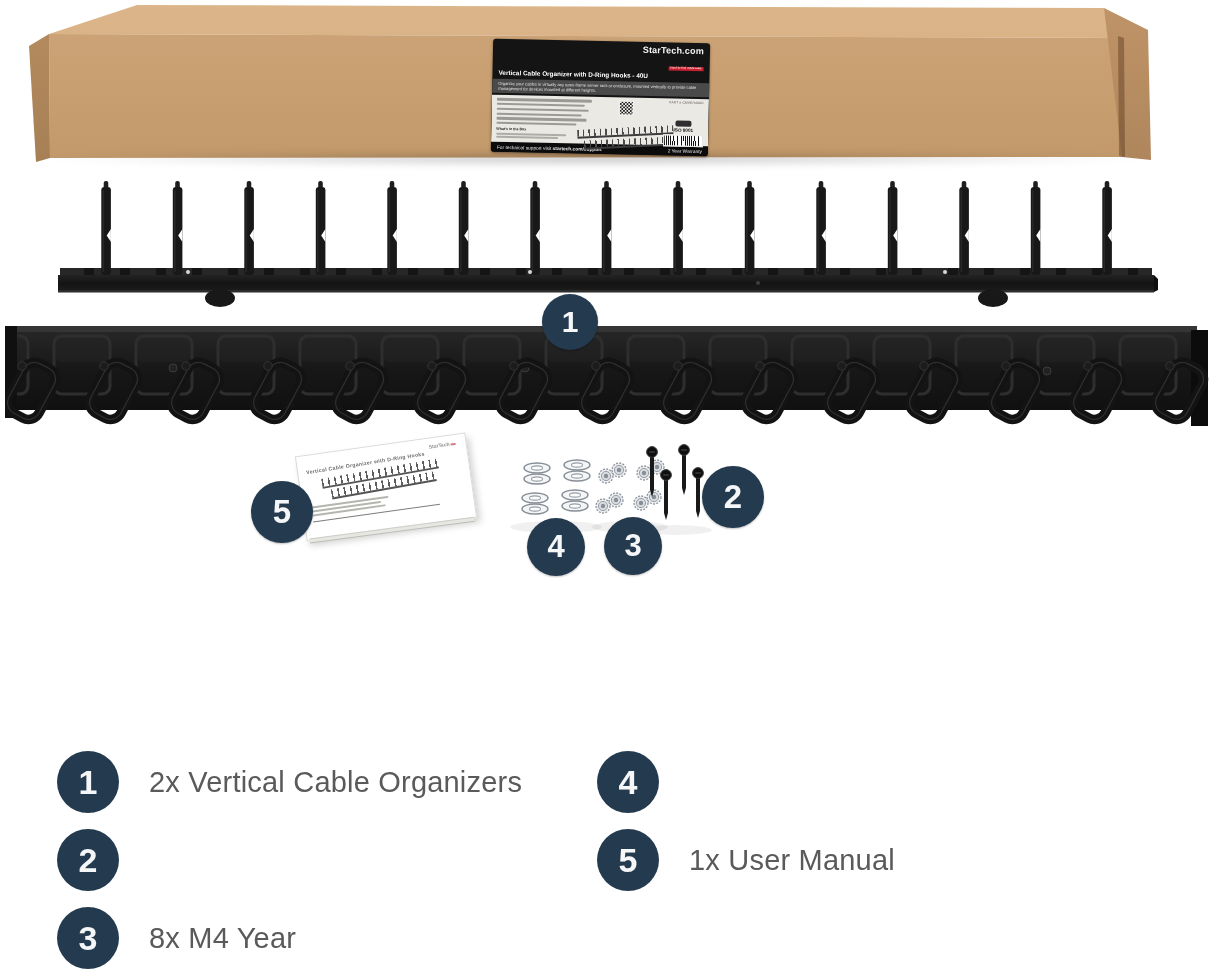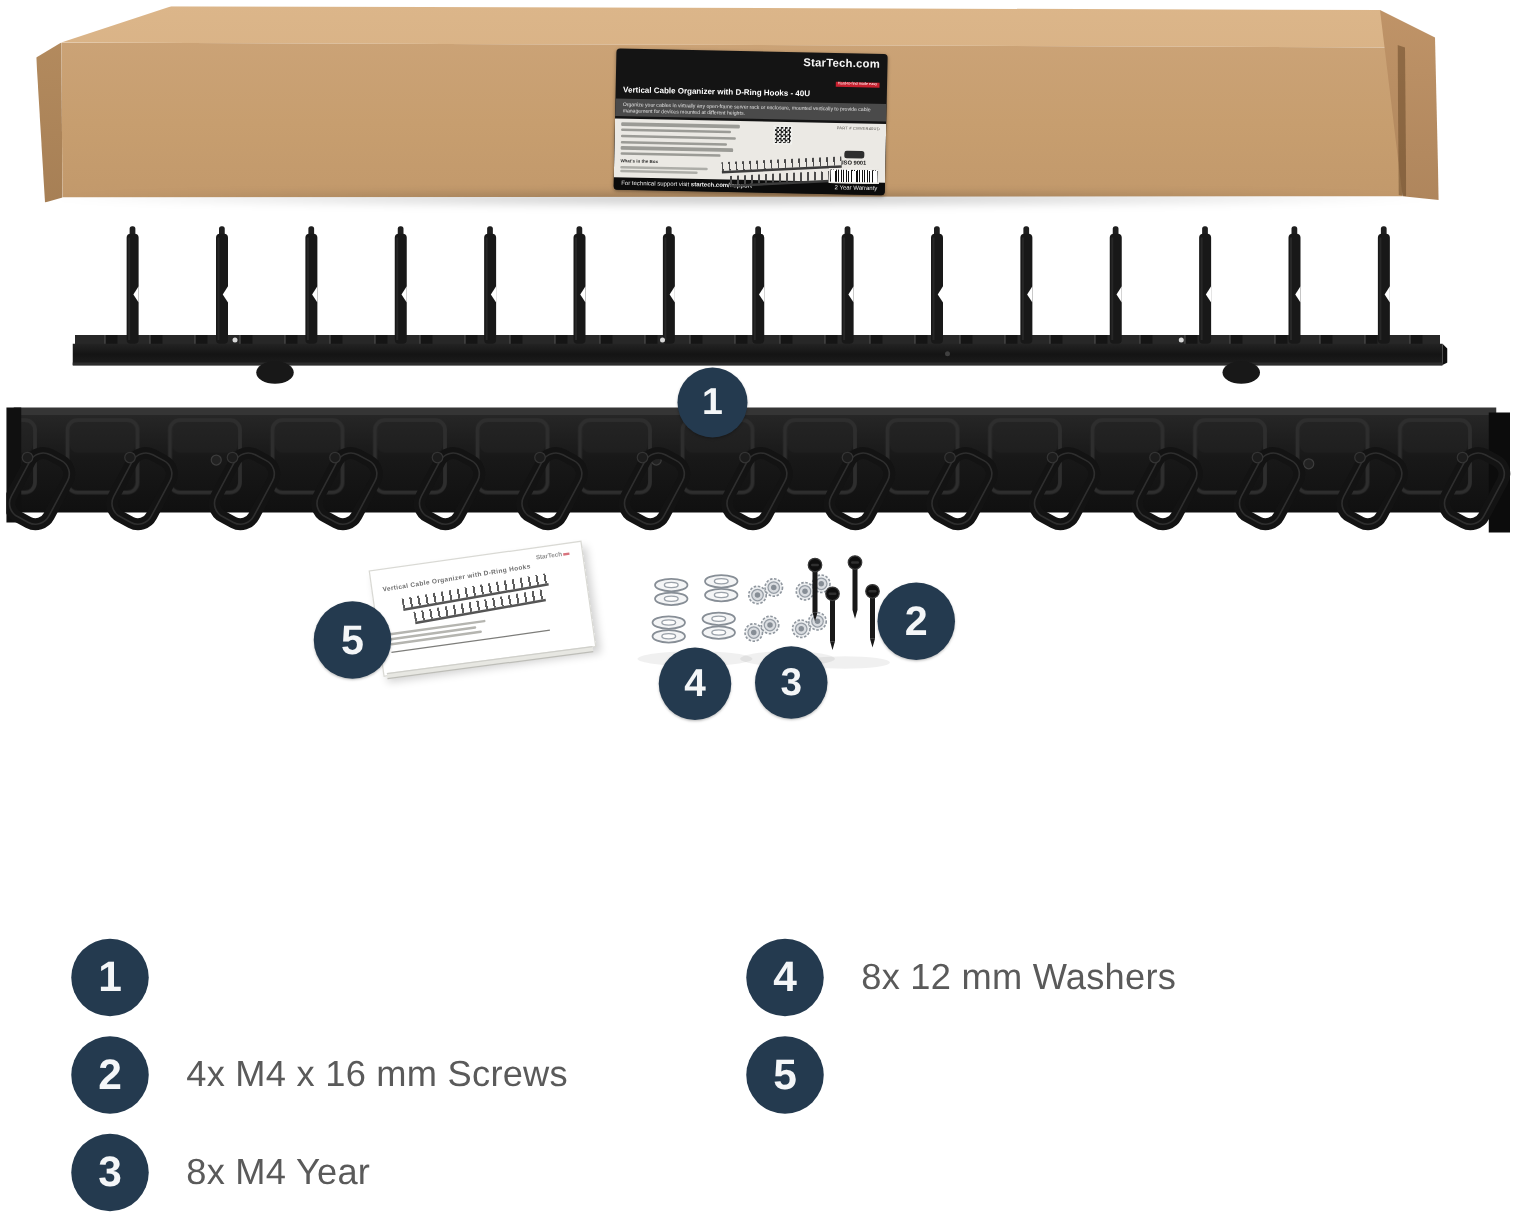--- a/index.html
+++ b/index.html
@@ -308,30 +308,30 @@
   </div>
 
   <div class="callout" style="left:542px;top:294px;width:56px;height:56px;font-size:30px;">1</div>
   <div class="callout" style="left:702px;top:466px;width:62px;height:62px;font-size:33px;">2</div>
   <div class="callout" style="left:604px;top:517px;width:58px;height:58px;font-size:31px;">3</div>
   <div class="callout" style="left:527px;top:518px;width:58px;height:58px;font-size:31px;">4</div>
   <div class="callout" style="left:251px;top:481px;width:62px;height:62px;font-size:33px;">5</div>
 
   <div class="legend-item" style="left:57px;top:751px;">
     <div class="legend-num">1</div>
+    <div class="legend-label">2x Vertical Cable Organizers</div>
   </div>
   <div class="legend-item" style="left:57px;top:829px;">
     <div class="legend-num">2</div>
-    <div class="legend-label">4x M4 x 16 mm Screws</div>
   </div>
   <div class="legend-item" style="left:57px;top:907px;">
     <div class="legend-num">3</div>
     <div class="legend-label">8x M4 Year</div>
   </div>
   <div class="legend-item" style="left:597px;top:751px;">
     <div class="legend-num">4</div>
-    <div class="legend-label">8x 12 mm Washers</div>
   </div>
   <div class="legend-item" style="left:597px;top:829px;">
     <div class="legend-num">5</div>
+    <div class="legend-label">1x User Manual</div>
   </div>
 
 </div>
 
 </body></html>

